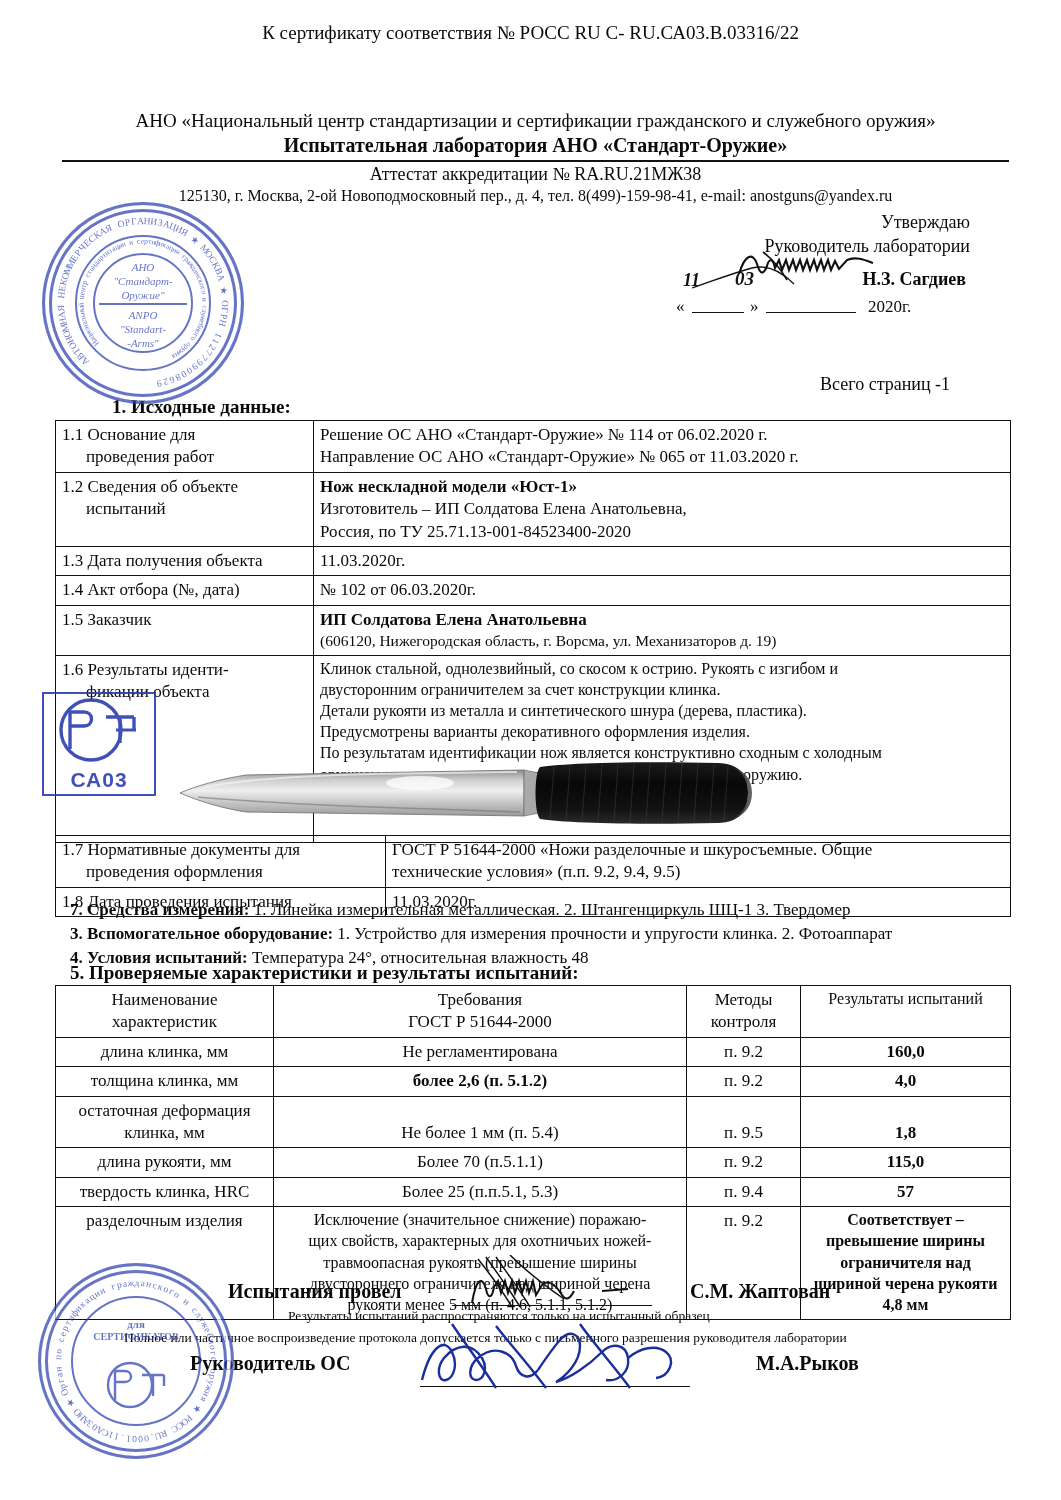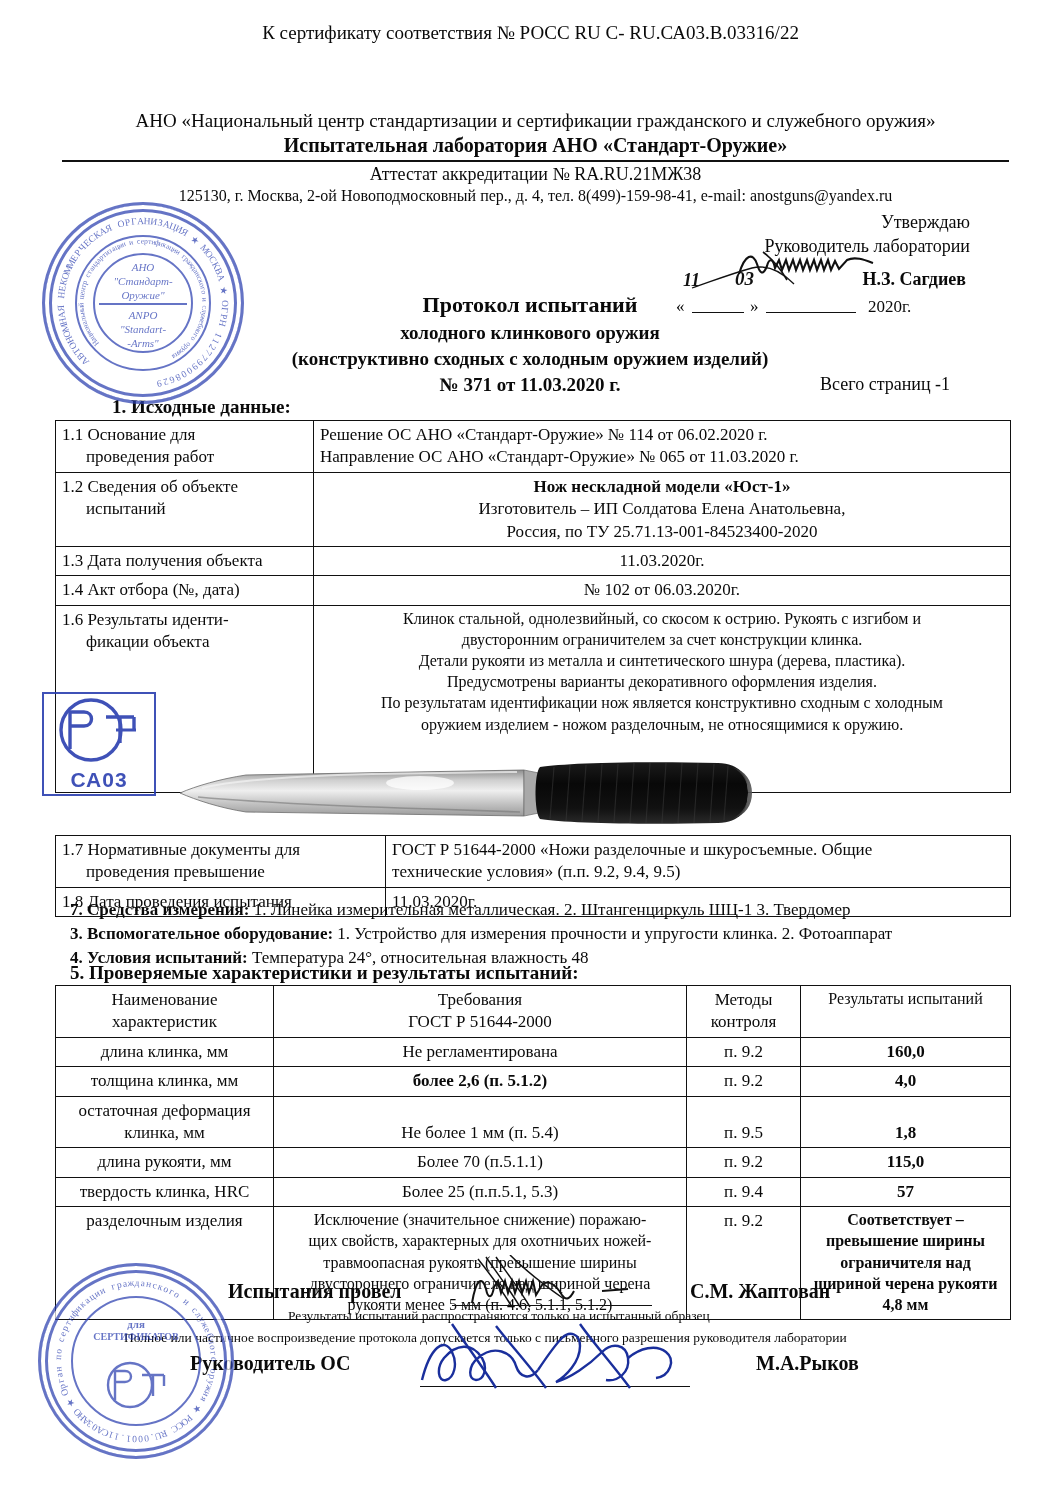--- a/index.html
+++ b/index.html
@@ -12,21 +12,21 @@
     position: relative;
     width: 1061px;
     height: 1500px;
     background: #ffffff;
     font-family: "Liberation Serif", "DejaVu Serif", serif;
     color: #0a0a0a;
     overflow: hidden;
   }
 
   
-  .c  { text-align: center; }
+  .c  { text-align: left; }
   .b  { font-weight: bold; }
 
   
   .cert-ref {
     position: absolute;
     top: 22px; left: 0; right: 0;
     text-align: center;
     font-size: 19px;
   }
 
@@ -308,26 +308,20 @@
              C120 10, 130 14, 138 17" fill="none" stroke="#111" stroke-width="2.1"></path>
     <path d="M28 6 C36 12, 44 20, 52 34" fill="none" stroke="#111" stroke-width="1.6"></path>
   </svg>
 
   <div class="hand" style="top:270px;left:683px;font-size:18px;font-style:italic;font-weight:bold;">11</div>
   <div class="hand" style="top:268px;left:735px;font-size:19px;font-style:italic;font-weight:bold;">03</div>
   <svg class="ink" style="top:262px;left:690px;width:130px;height:40px" viewBox="0 0 130 40">
     <path d="M2 26 C20 20, 40 12, 62 6 C78 2, 92 10, 104 22" fill="none" stroke="#111" stroke-width="1.3"></path>
   </svg>
 
-  <div class="proto">
-    <div class="t1">Протокол испытаний</div>
-    <div class="t2">холодного клинкового оружия</div>
-    <div class="t3">(конструктивно сходных  с холодным оружием изделий)</div>
-    <div class="t4">№ 371   от 11.03.2020 г.</div>
-  </div>
   <div class="totalpages">Всего страниц -1</div>
 
   <div class="sec-h" style="top:396px;left:112px">1. Исходные данные:</div>
 
   <table class="doc" id="table1">
     <colgroup>
         <col class="c1">
         <col class="c2">
       </colgroup>
     <tbody>
@@ -359,20 +353,29 @@
         <td class="c">
           <p>11.03.2020г.</p>
         </td>
       </tr>
       <tr>
         <td class="lbl">
           <p>1.4 Акт отбора (№, дата)</p>
         </td>
         <td class="c">
           <p>№ 102 от 06.03.2020г.</p>
+        </td>
+      </tr>
+      <tr>
+        <td class="lbl">
+          <p>1.5 Заказчик</p>
+        </td>
+        <td class="c">
+          <p class="b">ИП  Солдатова Елена Анатольевна</p>
+          <p style="font-size:15.5px">(606120, Нижегородская область, г. Ворсма, ул. Механизаторов д. 19)</p>
         </td>
       </tr>
       <tr>
         <td class="lbl" style="height:180px">
           <p>1.6 Результаты иденти-</p>
           <p class="indent">фикации объекта</p>
         </td>
         <td class="c">
           <p style="font-size:16px">Клинок   стальной,  однолезвийный,  со скосом к острию. Рукоять  с изгибом и</p>
           <p style="font-size:16px">двусторонним ограничителем за счет конструкции клинка.</p>
@@ -451,21 +454,21 @@
 
   <table class="doc" id="table2">
     <colgroup>
         <col class="c1">
         <col class="c2">
       </colgroup>
     <tbody>
       <tr>
         <td class="lbl">
           <p>1.7 Нормативные    документы для</p>
-          <p class="indent">проведения        превышение</p>
+          <p class="indent">проведения        оформления</p>
         </td>
         <td>
           <p>ГОСТ Р  51644-2000  «Ножи  разделочные  и  шкуросъемные.  Общие</p>
           <p>технические условия» (п.п. 9.2, 9.4, 9.5)</p>
         </td>
       </tr>
       <tr>
         <td class="lbl">
           <p>1.8 Дата проведения испытания</p>
         </td>

